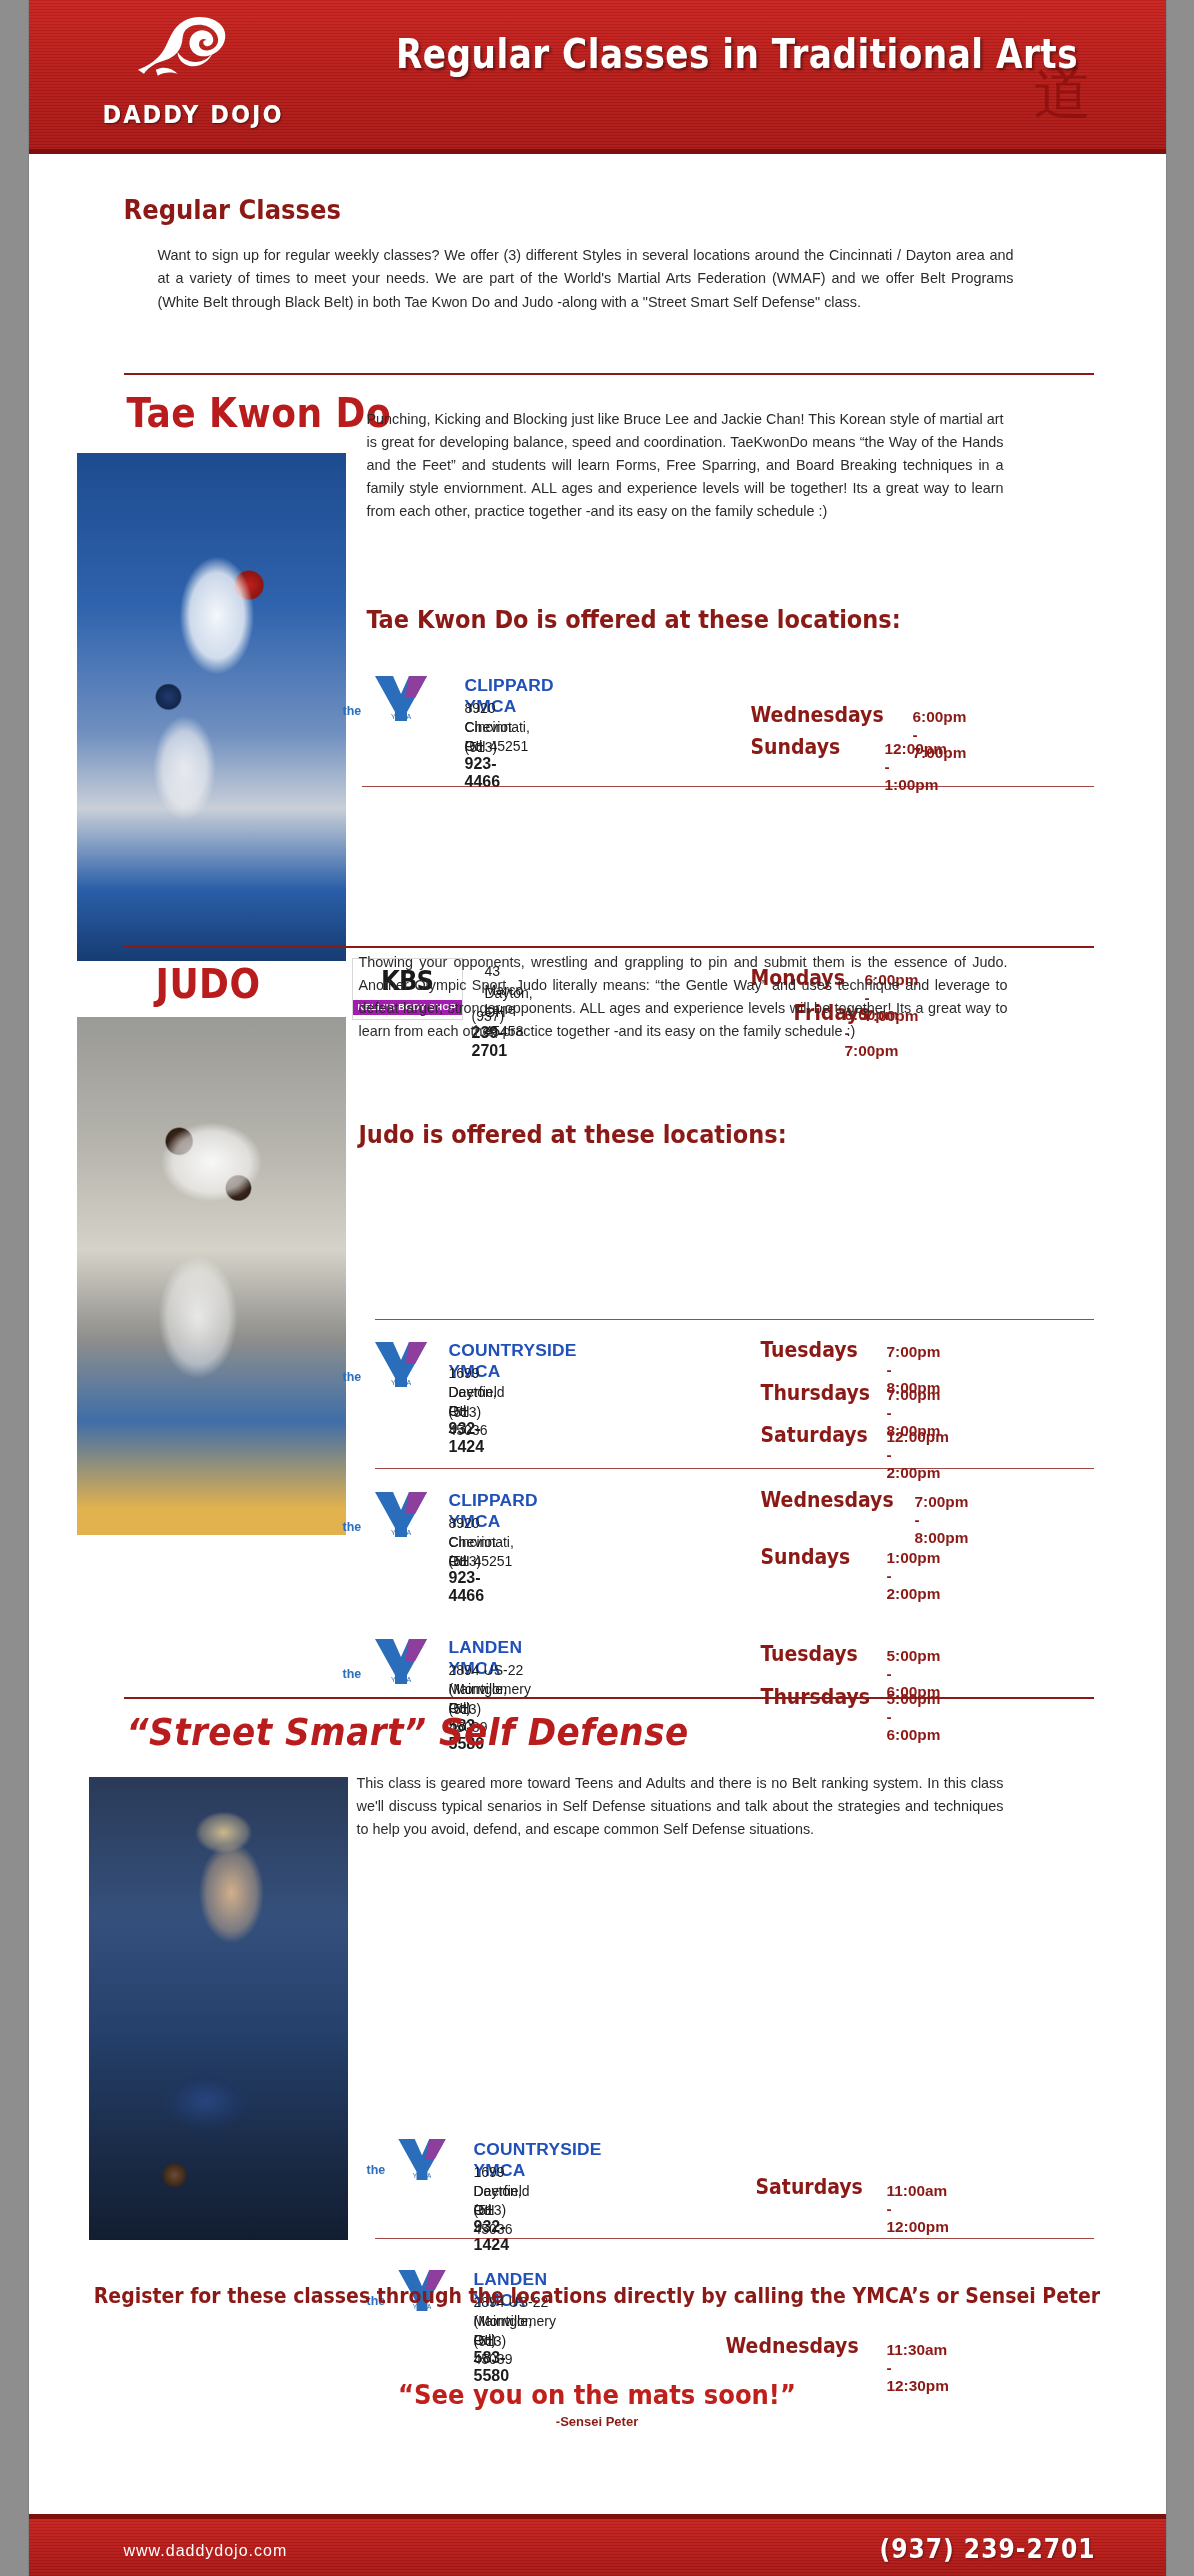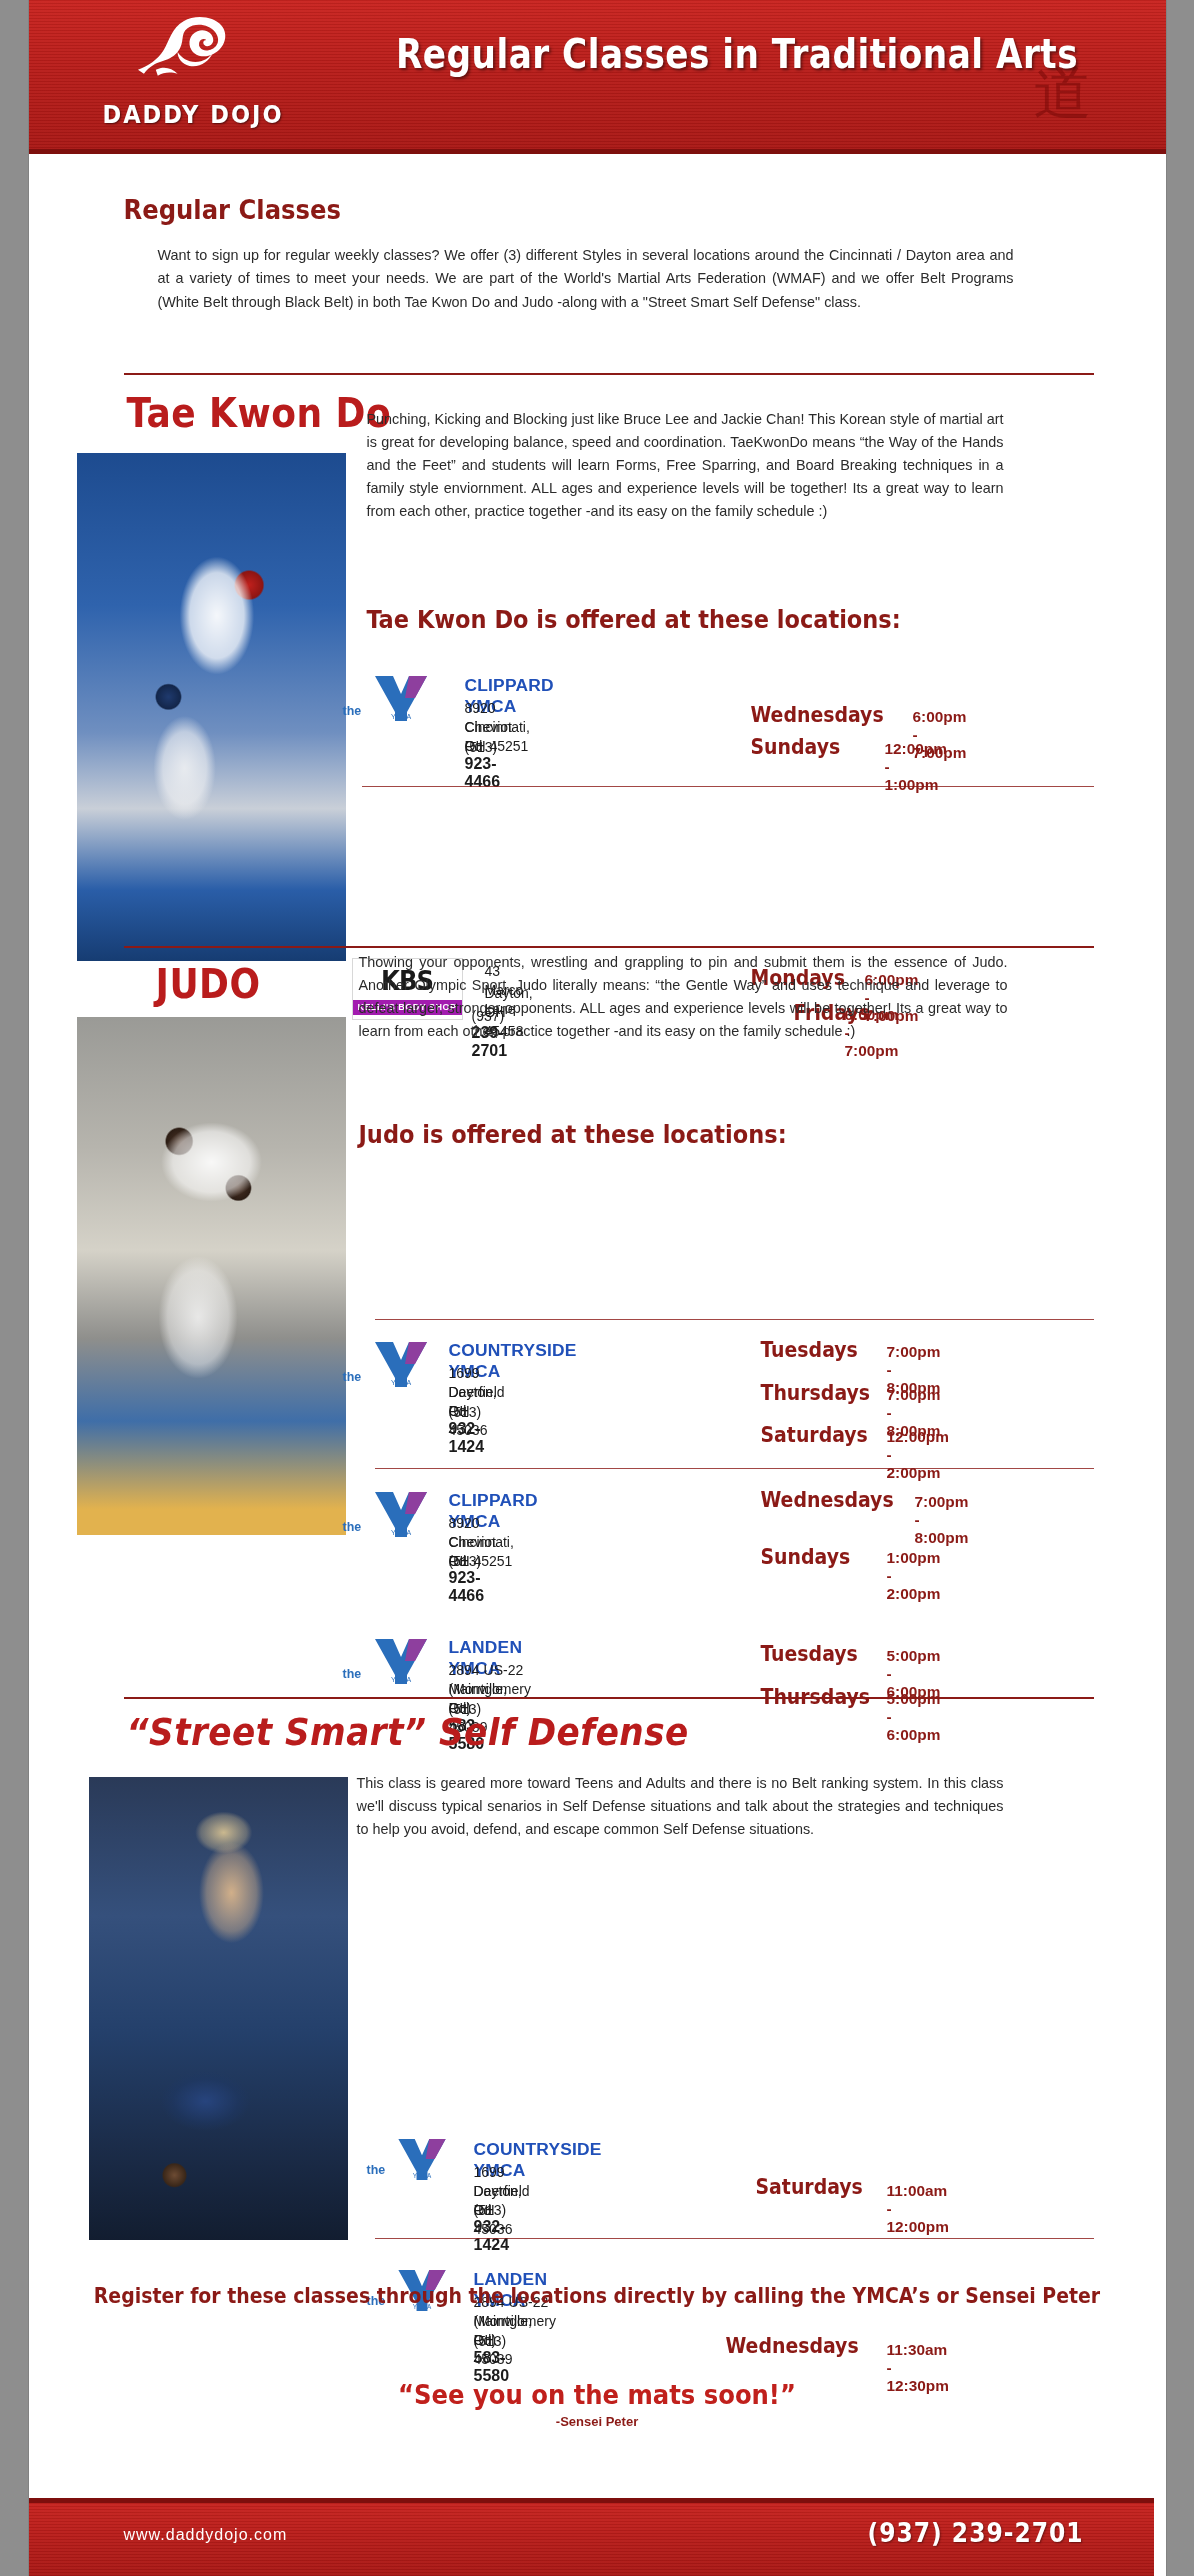--- a/index.html
+++ b/index.html
@@ -207,21 +207,21 @@
     color:#c0201c; font-weight:bold; font-size:27px;
     font-family:"DejaVu Sans Condensed","Liberation Sans Narrow","Liberation Sans",sans-serif;
   }
   .sensei {
     position:absolute; width:100%; text-align:center;
     color:#8b1a16; font-weight:bold; font-size:13px;
   }
 
   
   .footer {
-    position:absolute; left:0; right:12px; bottom:0; height:78px;
+    position:absolute; left:0; right:0; bottom:0; height:62px;
     background:
       repeating-linear-gradient(0deg, rgba(0,0,0,0.07) 0px, rgba(0,0,0,0.07) 1px, rgba(255,255,255,0.03) 1px, rgba(255,255,255,0.03) 3px),
       linear-gradient(180deg, #c9231f 0%, #b81c19 50%, #a81714 100%);
   }
   .footer:before {
     content:""; position:absolute; left:0; right:0; top:0; height:5px; background:#7e0f0d;
   }
   .foot-url {
     position:absolute; left:95px; top:28px; color:#ffffff; font-size:16px;
     letter-spacing:1px; font-family:"Liberation Sans", sans-serif;

